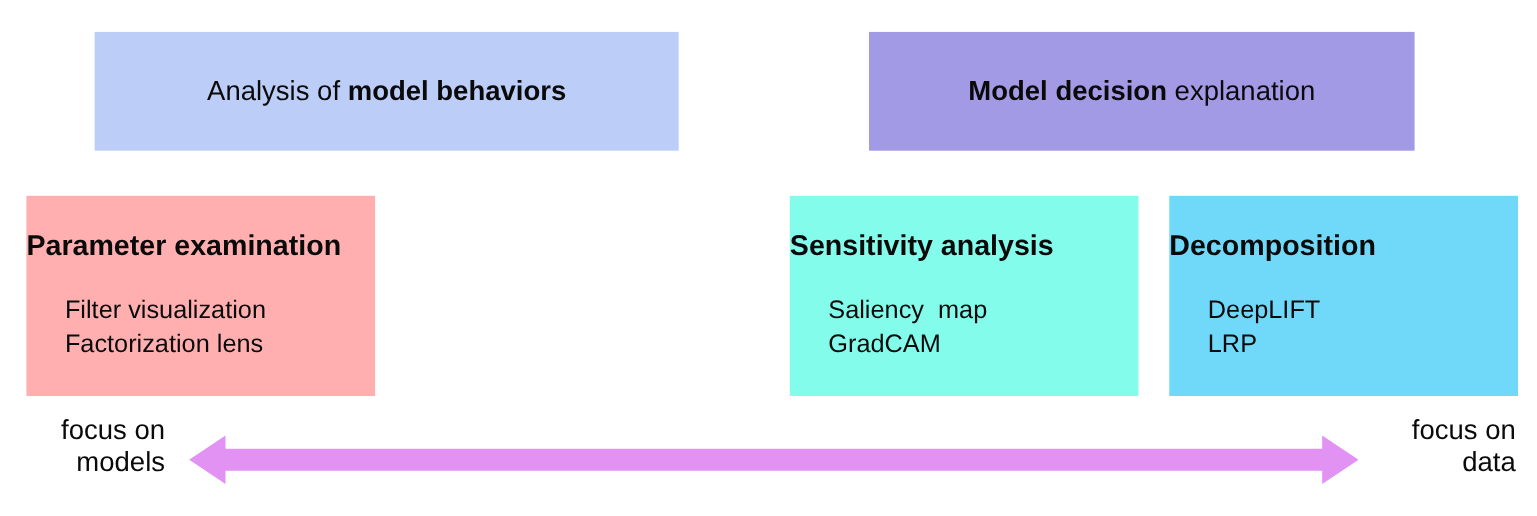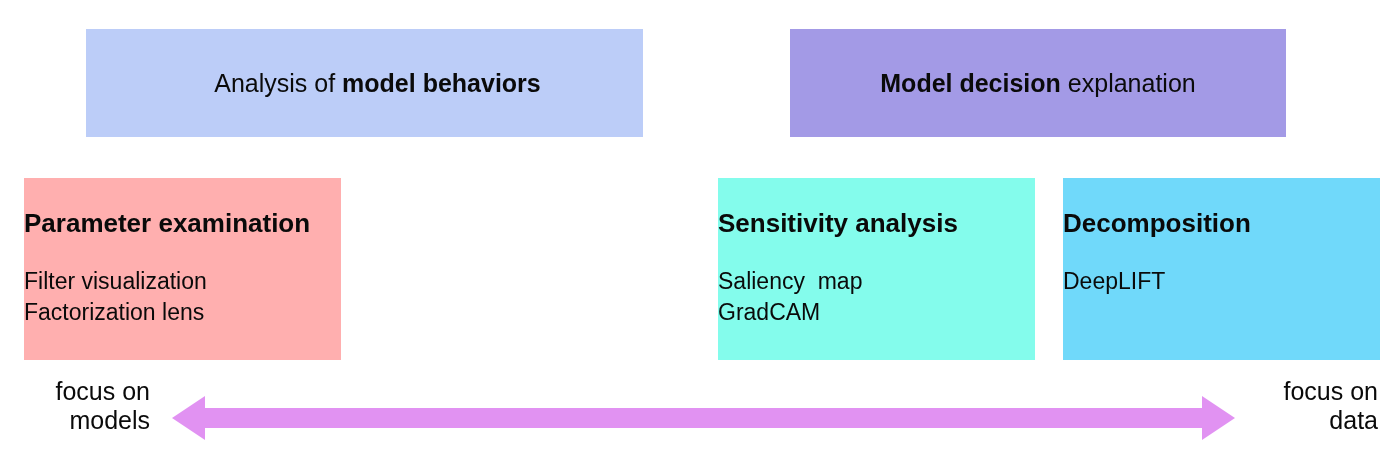--- a/index.html
+++ b/index.html
@@ -19,21 +19,21 @@
   .top-box {
     position: absolute;
     top: 29px;
     height: 108px;
     display: flex;
     align-items: center;
     justify-content: center;
     font-size: 25px;
     text-align: center;
   }
-  .top-box.left-box  { left: 86px;  width: 531px; background: var(--top-left-box, #bccdf8); padding-left: 26px; }
+  .top-box.left-box  { left: 86px;  width: 531px; background: var(--top-left-box, #bccdf8); }
   .top-box.right-box { left: 790px; width: 496px; background: var(--top-right-box, #a39ae6); }
   .top-box b { font-weight: bold; }
 
   .cat-box {
     position: absolute;
     top: 178px;
     height: 182px;
     width: 317px;
     text-align: left;
   }
@@ -45,21 +45,21 @@
     margin-top: 30px;
     font-weight: bold;
     font-size: 26px;
     line-height: 30px;
   }
   .cat-items {
     margin-top: 28px;
     font-size: 23px;
     line-height: 31px;
   }
-  .cat-item { white-space: pre-wrap; }
+  .cat-item { white-space: pre-wrap; padding-left: 35px; }
 
   .arrow-wrap {
     position: absolute;
     left: 172px;
     top: 396px;
     width: 1063px;
     height: 44px;
   }
   .arrow-wrap svg { display: block; }
   .arrow-wrap polygon { fill: var(--arrow, #e192f2); }
@@ -99,20 +99,21 @@
     <div class="cat-title">Sensitivity analysis</div>
     <div class="cat-items">
       <div class="cat-item">Saliency  map</div>
       <div class="cat-item">GradCAM</div>
     </div>
   </div>
   <div class="cat-box c3">
     <div class="cat-title">Decomposition</div>
     <div class="cat-items">
       <div class="cat-item">DeepLIFT</div>
+      <div class="cat-item">LRP</div>
     </div>
   </div>
 
   <div class="focus-label fl-left">
     <div class="focus-line1">focus on</div>
     <div class="focus-line2">models</div>
   </div>
 
   <div class="arrow-wrap">
     <svg width="1063" height="44" viewBox="0 0 1063 44" xmlns="http://www.w3.org/2000/svg">

